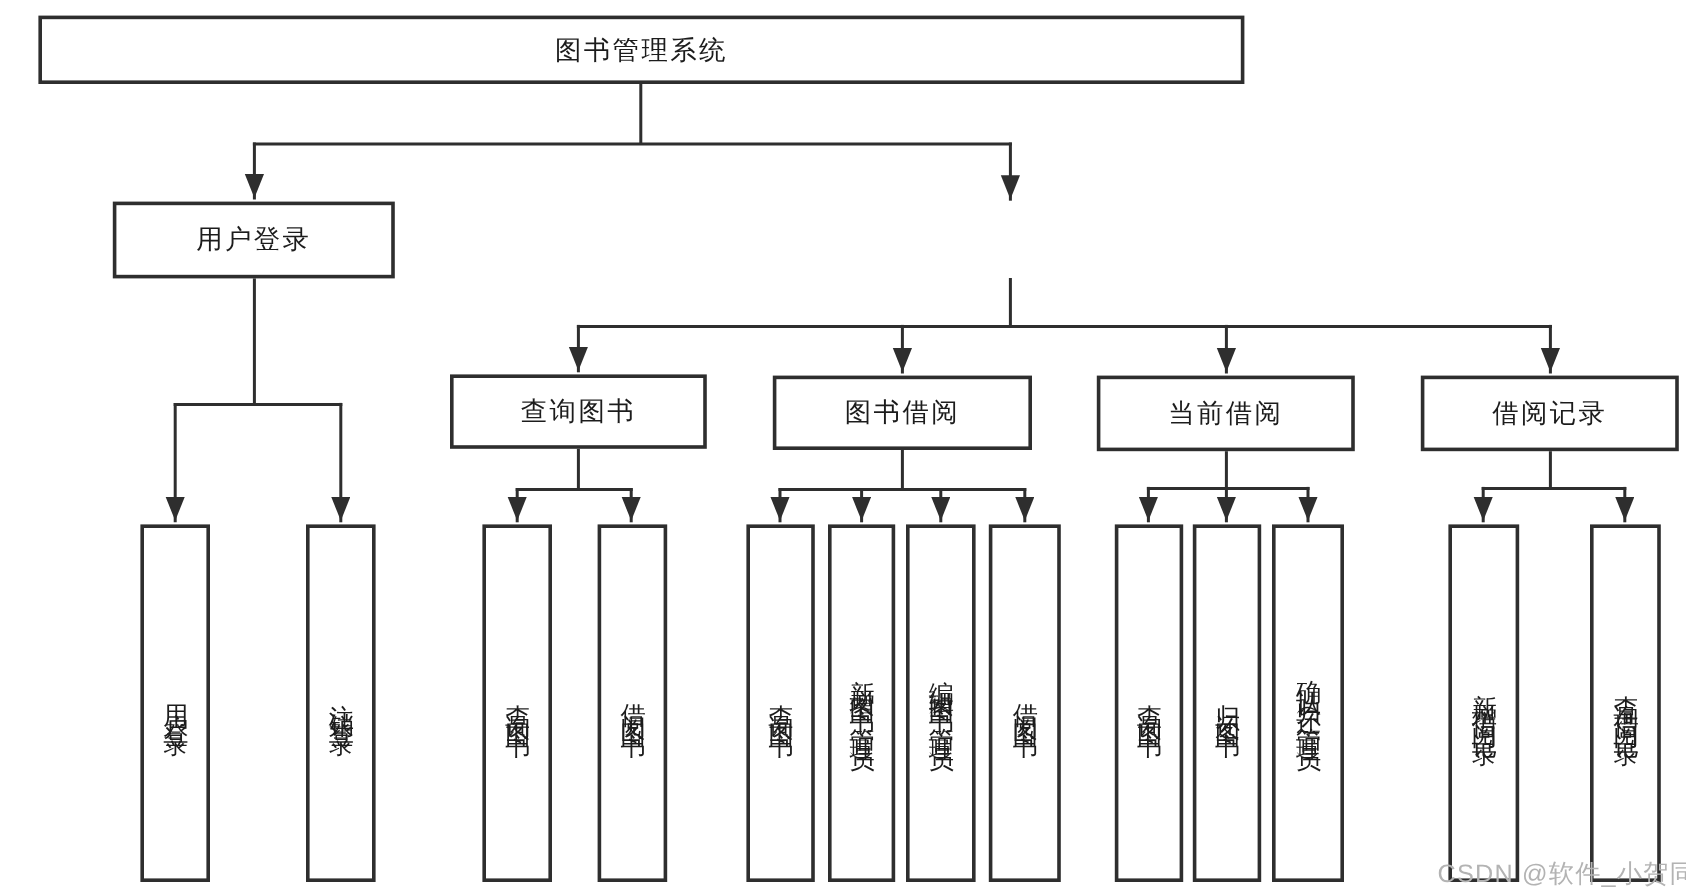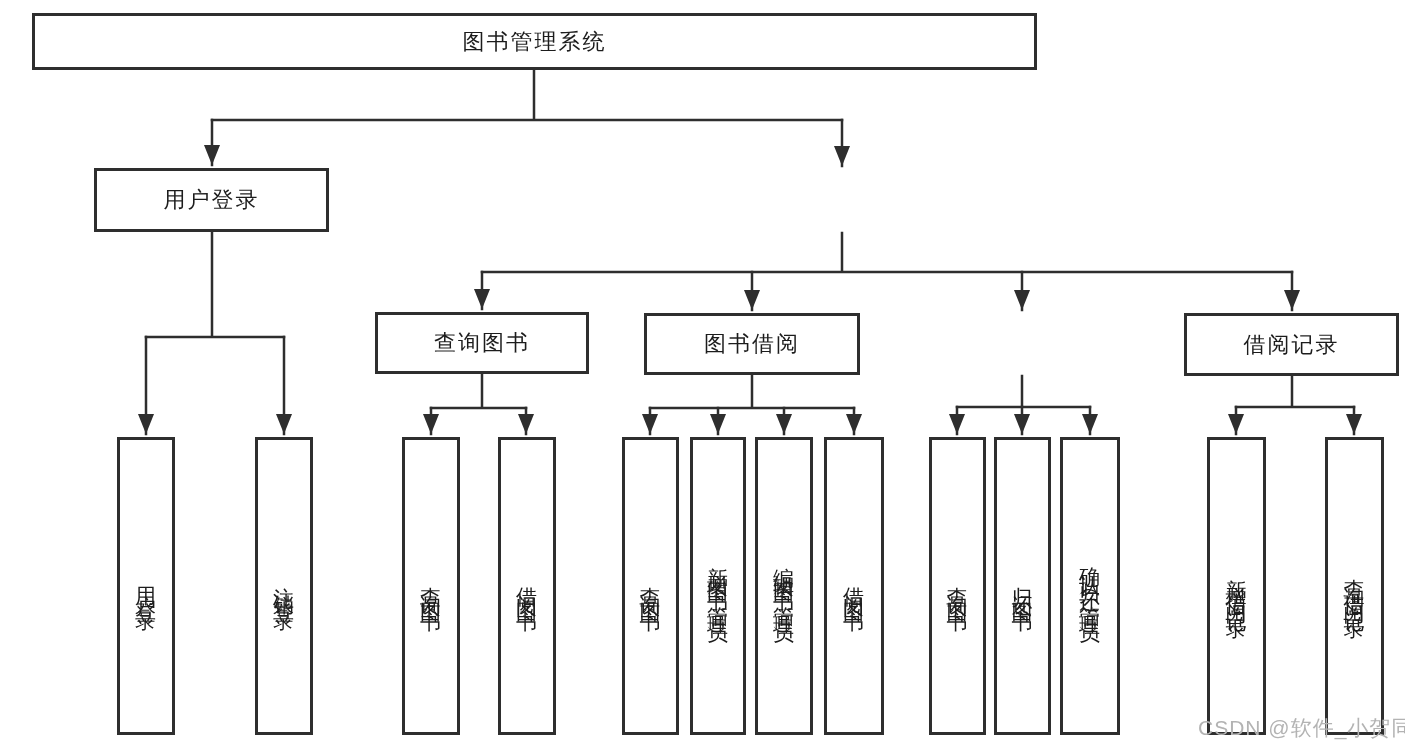--- a/index.html
+++ b/index.html
@@ -110,20 +110,23 @@
   <div class="box h-box" style="left:82px; top:168px; width:235px; height:64px;">
     <span class="label">用户登录</span>
   </div>
 
   <div class="box h-box" style="left:363px; top:312px; width:214px; height:62px;">
     <span class="label">查询图书</span>
   </div>
   <div class="box h-box" style="left:632px; top:313px; width:216px; height:62px;">
     <span class="label">图书借阅</span>
   </div>
+  <div class="box h-box" style="left:902px; top:313px; width:215px; height:63px;">
+    <span class="label">当前借阅</span>
+  </div>
   <div class="box h-box" style="left:1172px; top:313px; width:215px; height:63px;">
     <span class="label">借阅记录</span>
   </div>
 
   <div class="box v-box" style="left:105px; top:437px; width:58px; height:298px;">
     <span class="label">用户登录</span>
   </div>
   <div class="box v-box" style="left:243px; top:437px; width:58px; height:298px;">
     <span class="label">注销登录</span>
   </div>

